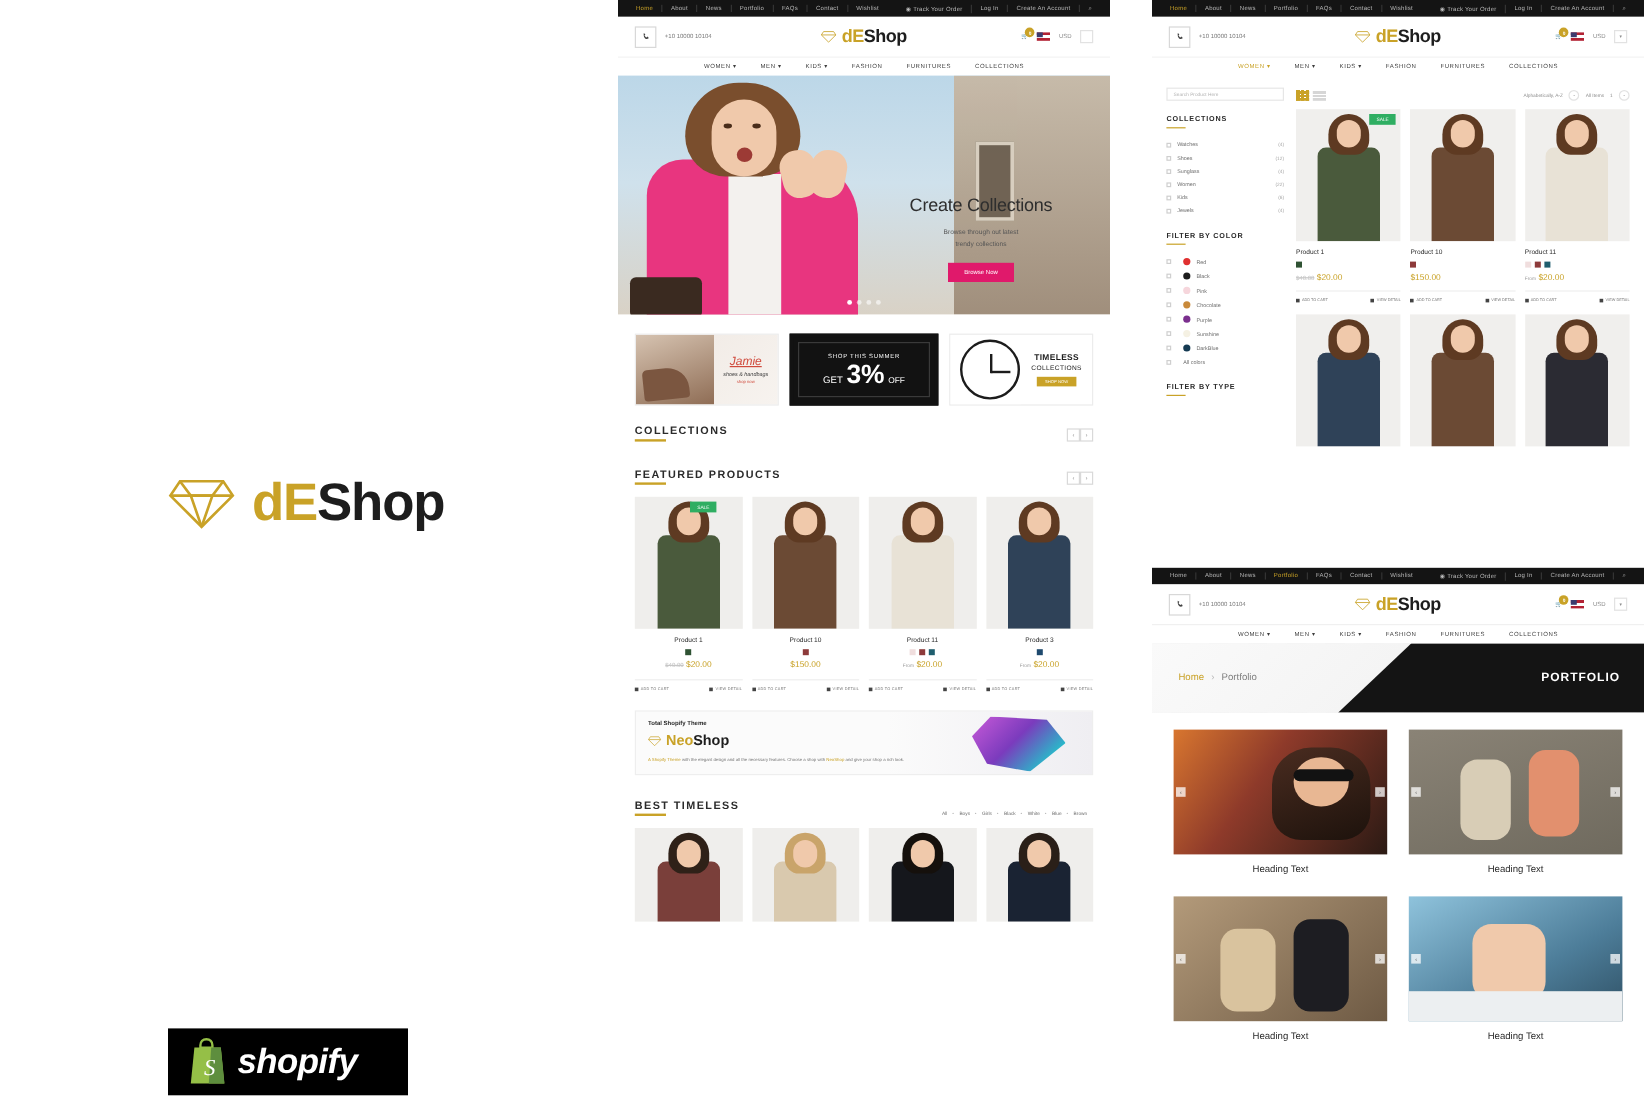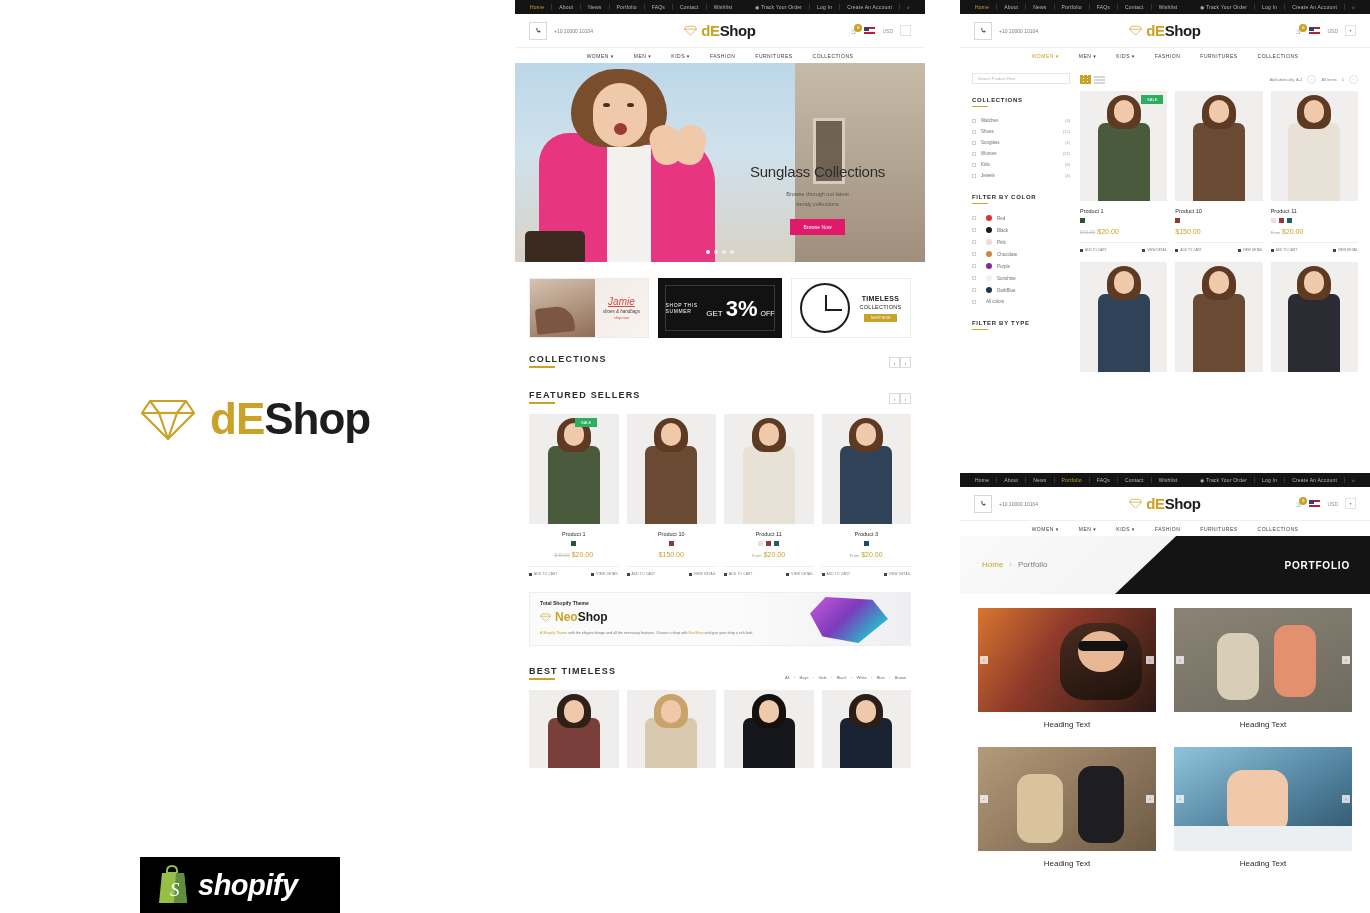--- a/index.html
+++ b/index.html
@@ -92,21 +92,21 @@
   .promos { display:flex; gap:9px; padding: 16px 14px 0; }
   .promo { flex:1; height:60px; border:1px solid #ececec; position:relative; overflow:hidden; background:#fff;}
   .promo1 { background: linear-gradient(135deg,#efe8e2,#f7f3ef); display:flex; }
   .p1-shoes{ width:55%; height:100%; background:linear-gradient(160deg,#d6c3b1,#8f6d55); position:relative;}
   .p1-shoes:after{content:""; position:absolute; left:6px; bottom:4px; width:38px; height:26px; background:#7b5640; border-radius:4px 18px 3px 3px; transform:rotate(-6deg);}
   .p1-txt{ flex:1; display:flex; flex-direction:column; align-items:center; justify-content:center; gap:2px;}
   .p1-a{ font-size:10px; color:#d04a3c; font-style:italic;text-decoration:underline; }
   .p1-b{ font-size:4.5px; color:#3f3f3f; font-style:italic; }
   .p1-c{ font-size:3.5px; color:#d04a3c; }
   .promo2 { background:#121212; color:#fff; display:flex; flex-direction:column; align-items:center; justify-content:center; border:3px solid #121212;}
-  .p2-inner{ border:1px solid #3a3a3a; width:94%; height:86%; display:flex; flex-direction:row; align-items:center; justify-content:center;}
+  .p2-inner{ border:1px solid #3a3a3a; width:94%; height:86%; display:flex; flex-direction:column; align-items:center; justify-content:center;}
   .p2-a{ font-size:5px; letter-spacing:.6px; }
   .p2-b{ display:flex; align-items:baseline; gap:3px; margin-top:1px;}
   .p2-get{ font-size:8px; } .p2-30{ font-size:22px; font-weight:700; line-height:1;} .p2-off{ font-size:7px;}
   .promo3 { display:flex; align-items:center; background:#fff;}
   .p3-watch{ width:50%; height:100%; position:relative; background:#fff;}
   .p3-dial{ position:absolute; left:8px; top:4px; width:50px; height:50px; border-radius:50%; border:2px solid #1c1c1c; background:#fff;}
   .p3-dial:after{content:""; position:absolute; left:23px; top:10px; width:2px; height:16px; background:#1c1c1c; transform-origin: bottom;}
   .p3-dial:before{content:""; position:absolute; left:24px; top:24px; width:16px; height:2px; background:#1c1c1c;}
   .p3-txt{ flex:1; display:flex; flex-direction:column; align-items:center; gap:2px;}
   .p3-a{font-size:7px; font-weight:700; color:#1c1c1c; letter-spacing:.3px;}
@@ -331,21 +331,21 @@
         <div class="hg-hair"></div>
           <div class="hg-face"></div>
         <div class="hg-eye1"></div>
           <div class="hg-eye2"></div>
           <div class="hg-mouth"></div>
         <div class="hg-hand1"></div>
           <div class="hg-hand2"></div>
           <div class="hg-bag"></div>
       </div>
       <div class="hero-txt">
-        <div class="hero-h">Sunglass Collections</div>
+        <div class="hero-h">Create Collections</div>
         <div class="hero-p">
           <div>Browse through out latest</div>
             <div>trendy collections</div>
         </div>
         <span class="hero-btn">Browse Now</span>
       </div>
       <div class="hero-dots">
         <i class="on"></i>
           <i></i>
           <i></i>
@@ -386,21 +386,21 @@
 
     <div class="sec-head">
       <span class="sec-title">COLLECTIONS</span>
       <span class="sec-arrows">
         <b>‹</b>
         <b>›</b>
       </span>
     </div>
 
     <div class="sec-head" style="padding-top:22px">
-      <span class="sec-title">FEATURED SELLERS</span>
+      <span class="sec-title">FEATURED PRODUCTS</span>
       <span class="sec-arrows">
         <b>‹</b>
         <b>›</b>
       </span>
     </div>
     <div class="fp-grid">
 
       <div class="fp-card">
         <div class="fp-img">
           <span class="fp-sale">SALE</span>

